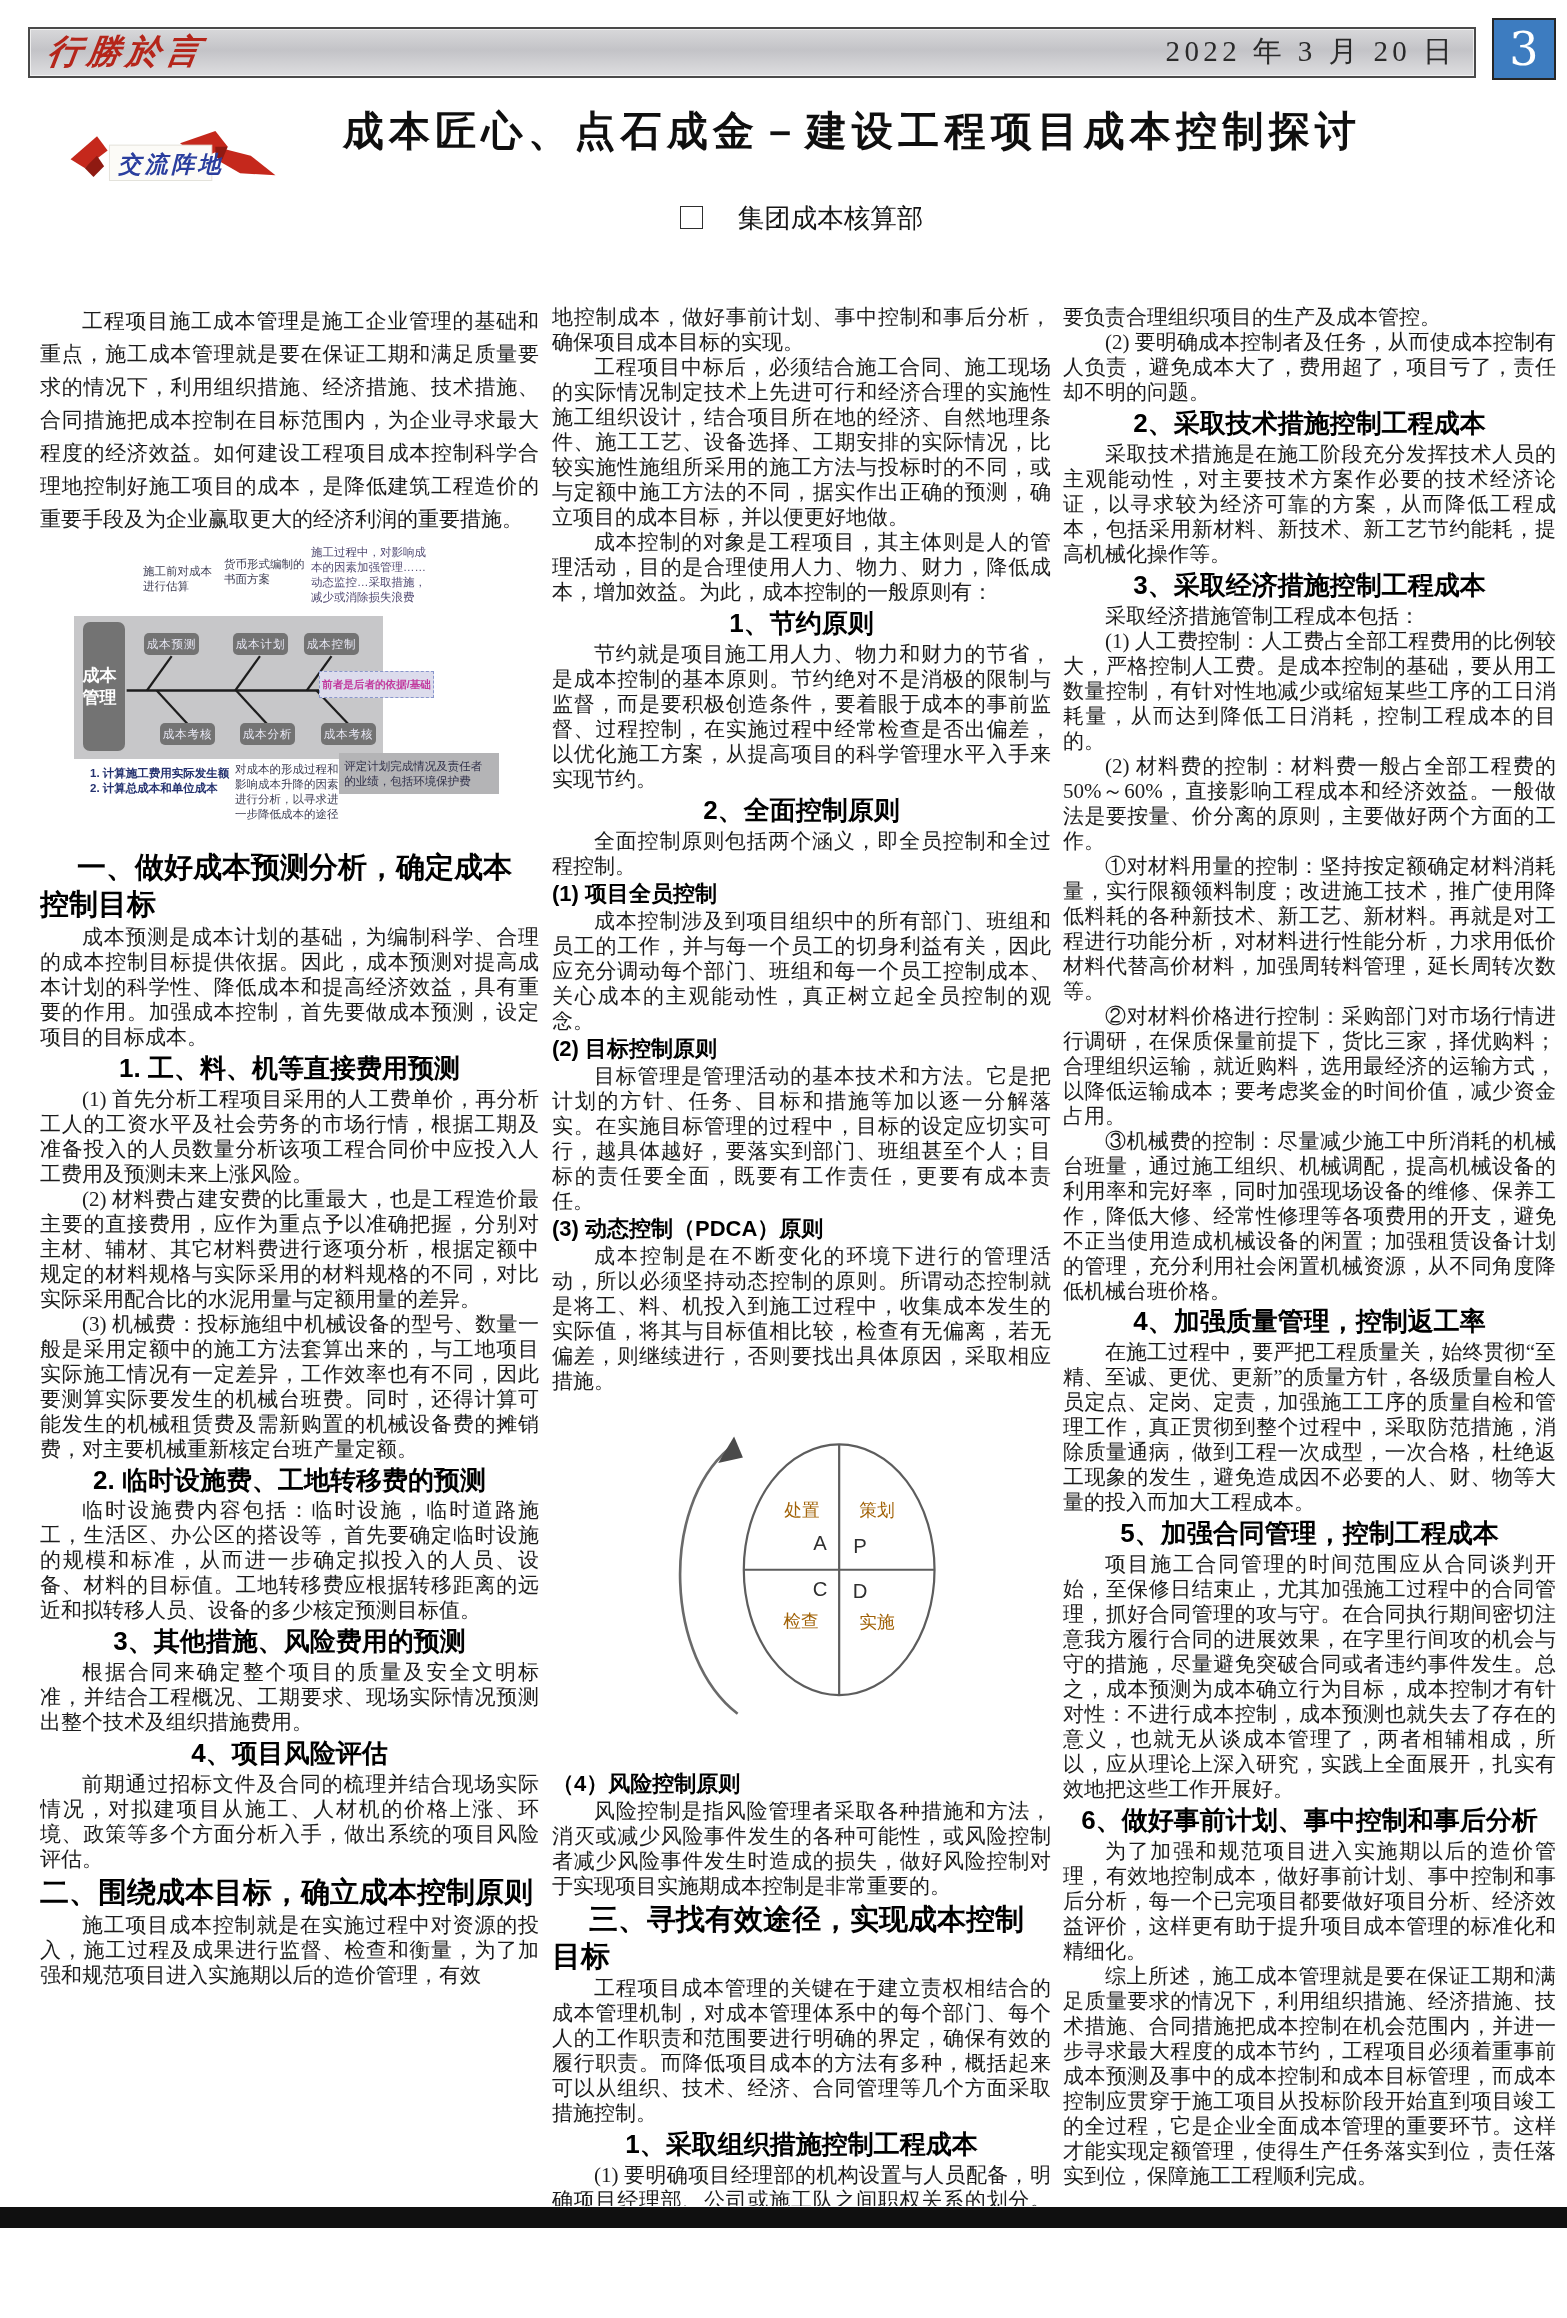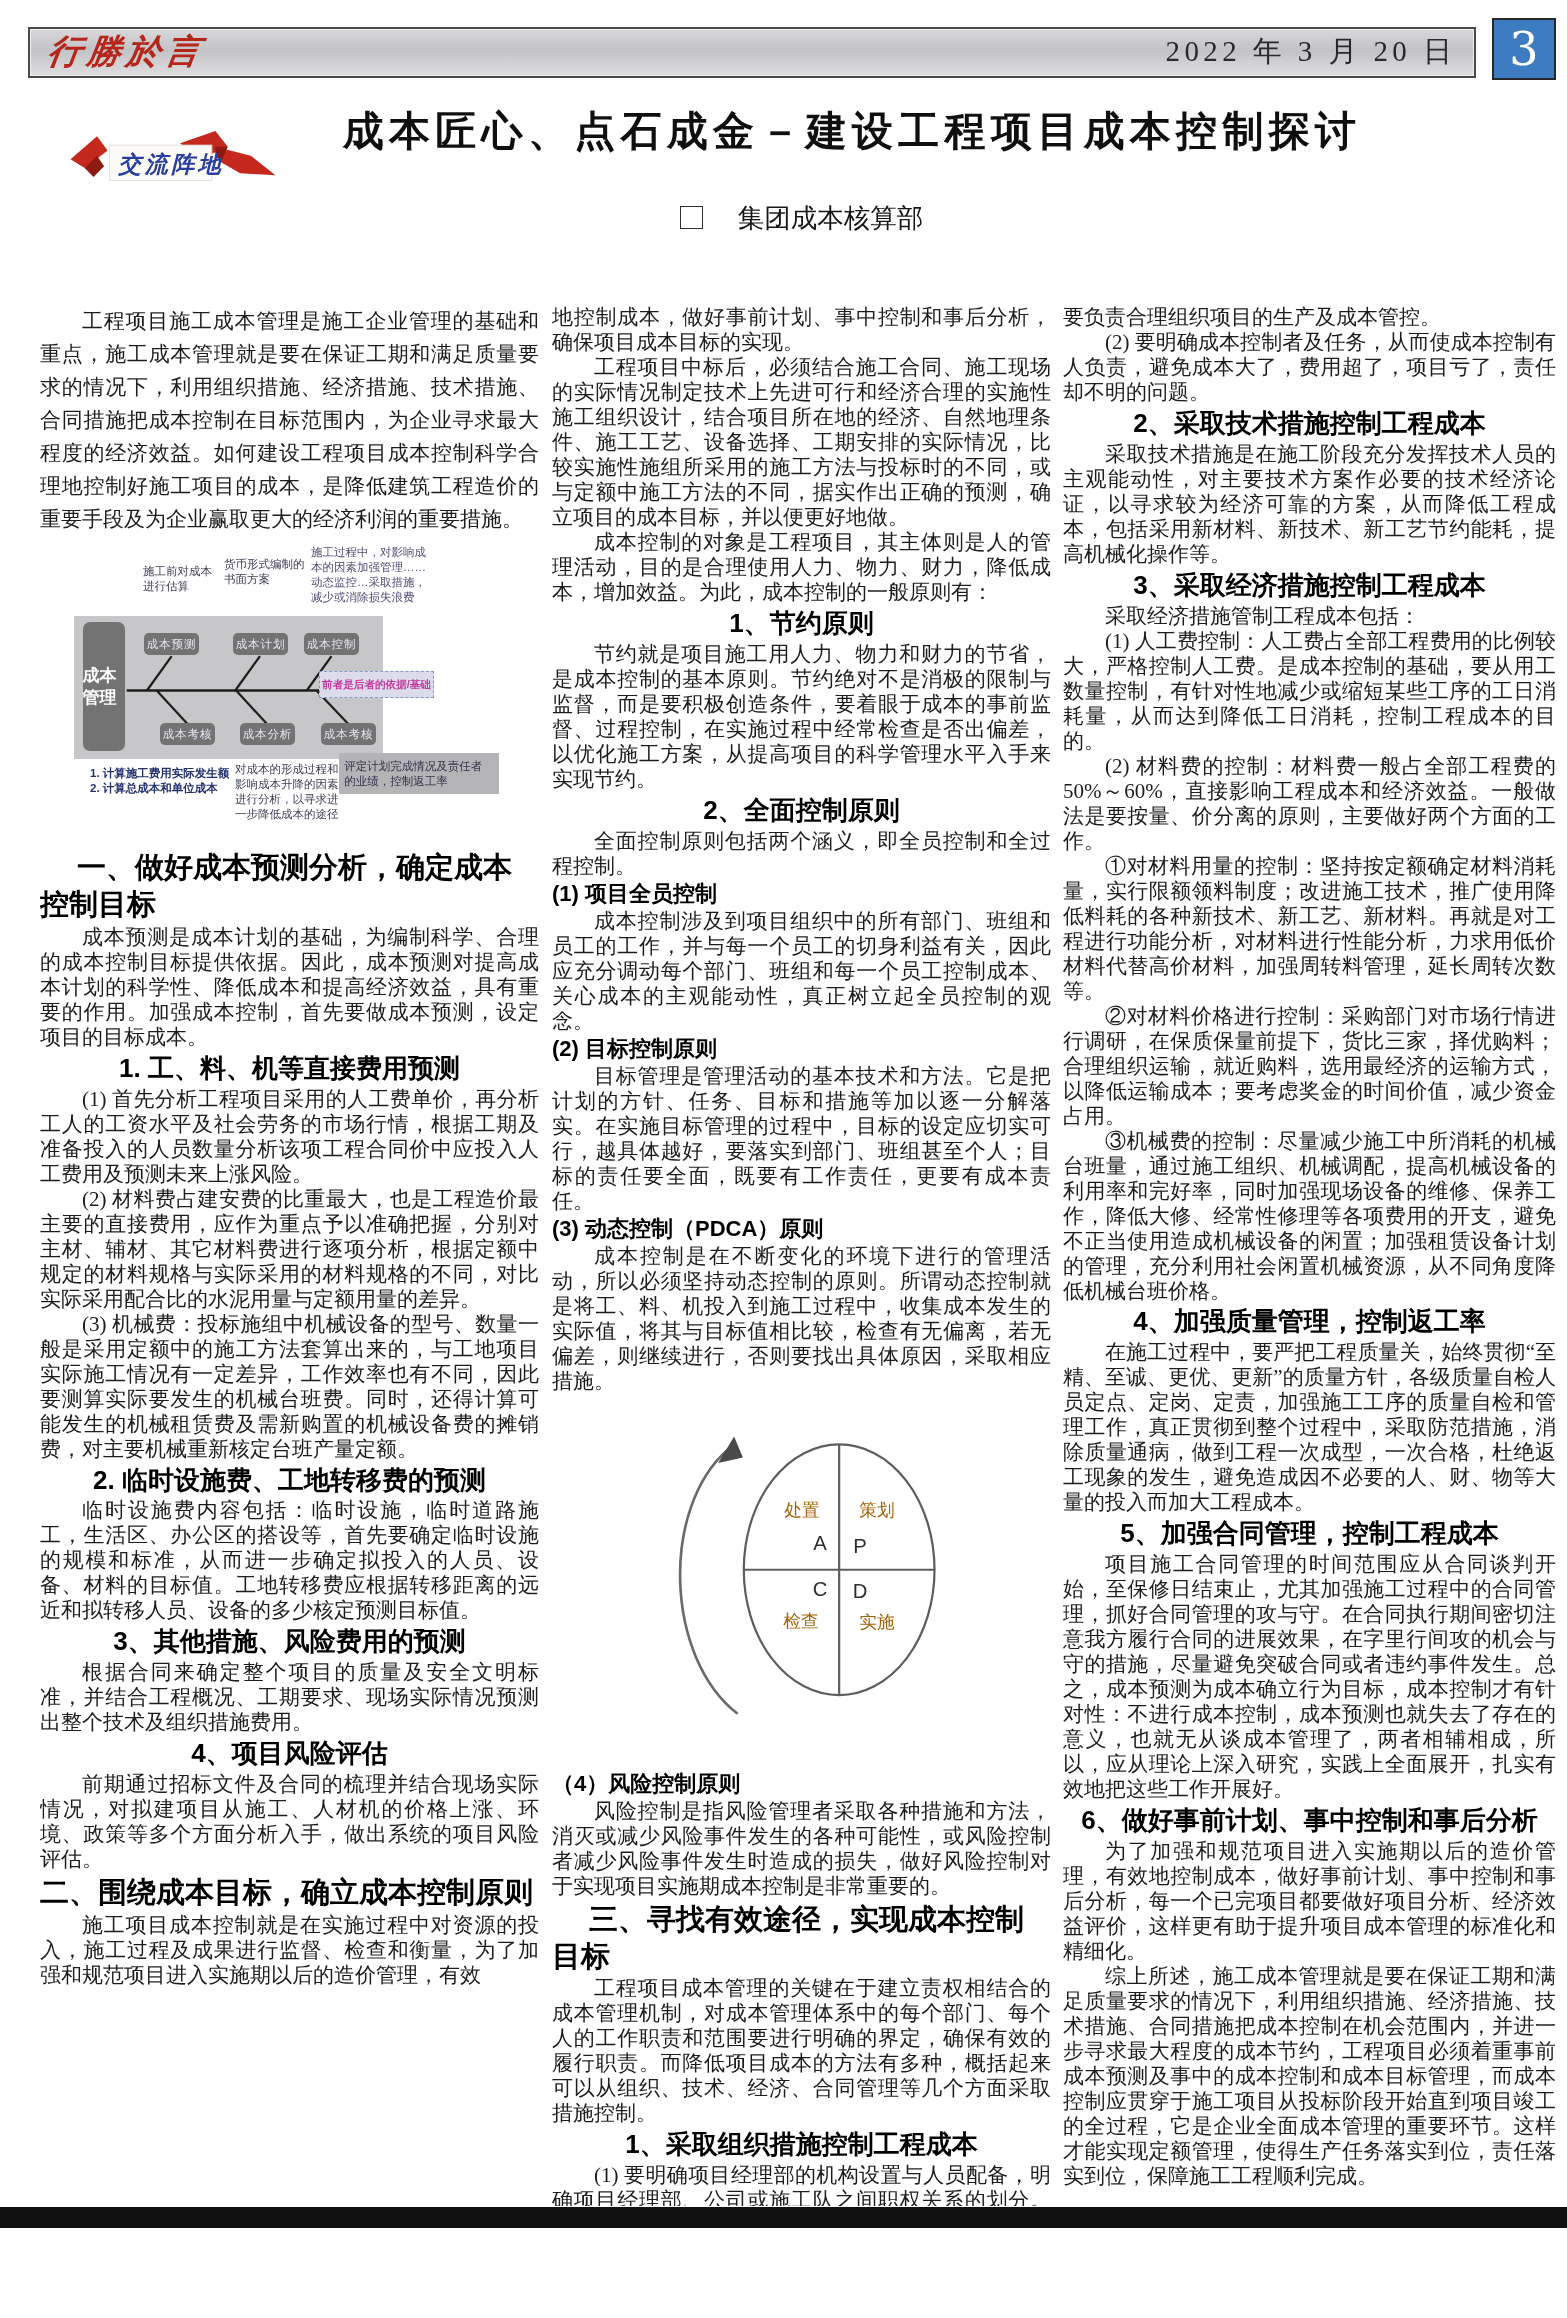--- a/index.html
+++ b/index.html
@@ -127,21 +127,21 @@
     <div class="node n4">成本考核</div>
     <div class="node n5">成本分析</div>
     <div class="node n6">成本考核</div>
     <div class="sidenote">前者是后者的依据/基础</div>
     <div class="ann ta1">施工前对成本进行估算</div>
     <div class="ann ta2">货币形式编制的书面方案</div>
     <div class="ann ta3">施工过程中，对影响成本的因素加强管理……动态监控…采取措施，减少或消除损失浪费</div>
     <div class="ann ba1">1. 计算施工费用实际发生额
 2. 计算总成本和单位成本</div>
     <div class="ann ba2">对成本的形成过程和影响成本升降的因素进行分析，以寻求进一步降低成本的途径</div>
-    <div class="ann ba3">评定计划完成情况及责任者的业绩，控制返工率</div>
+    <div class="ann ba3">评定计划完成情况及责任者的业绩，包括环境保护费</div>
   </div>
 
   <div class="h2 indent">一、做好成本预测分析，确定成本控制目标</div>
   <div class="p">成本预测是成本计划的基础，为编制科学、合理的成本控制目标提供依据。因此，成本预测对提高成本计划的科学性、降低成本和提高经济效益，具有重要的作用。加强成本控制，首先要做成本预测，设定项目的目标成本。</div>
   <div class="h3">1. 工、料、机等直接费用预测</div>
   <div class="p">(1) 首先分析工程项目采用的人工费单价，再分析工人的工资水平及社会劳务的市场行情，根据工期及准备投入的人员数量分析该项工程合同价中应投入人工费用及预测未来上涨风险。</div>
   <div class="p">(2) 材料费占建安费的比重最大，也是工程造价最主要的直接费用，应作为重点予以准确把握，分别对主材、辅材、其它材料费进行逐项分析，根据定额中规定的材料规格与实际采用的材料规格的不同，对比实际采用配合比的水泥用量与定额用量的差异。</div>
   <div class="p">(3) 机械费：投标施组中机械设备的型号、数量一般是采用定额中的施工方法套算出来的，与工地项目实际施工情况有一定差异，工作效率也有不同，因此要测算实际要发生的机械台班费。同时，还得计算可能发生的机械租赁费及需新购置的机械设备费的摊销费，对主要机械重新核定台班产量定额。</div>
   <div class="h3">2. 临时设施费、工地转移费的预测</div>
   <div class="p">临时设施费内容包括：临时设施，临时道路施工，生活区、办公区的搭设等，首先要确定临时设施的规模和标准，从而进一步确定拟投入的人员、设备、材料的目标值。工地转移费应根据转移距离的远近和拟转移人员、设备的多少核定预测目标值。</div>

